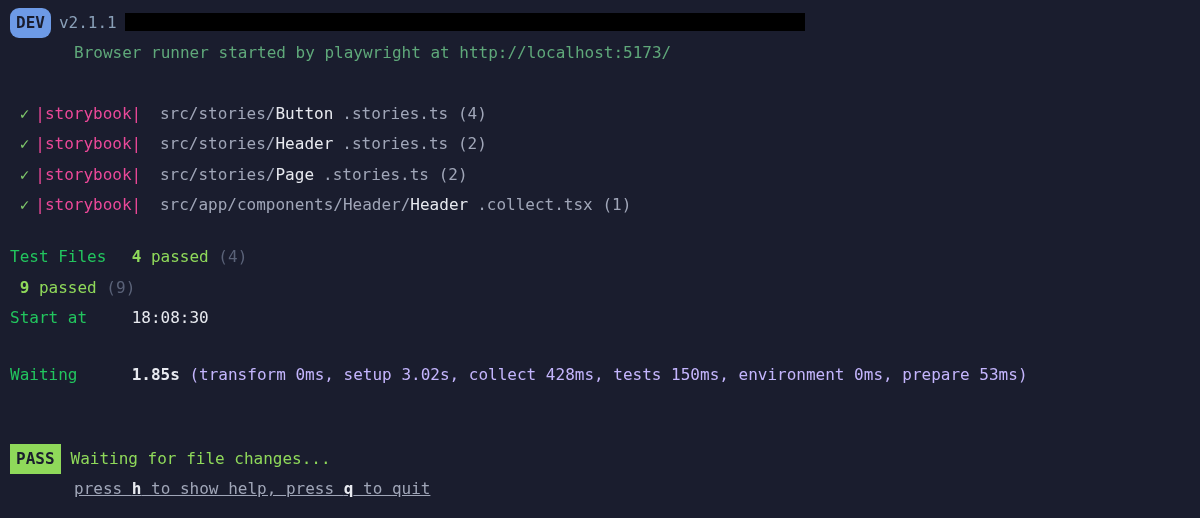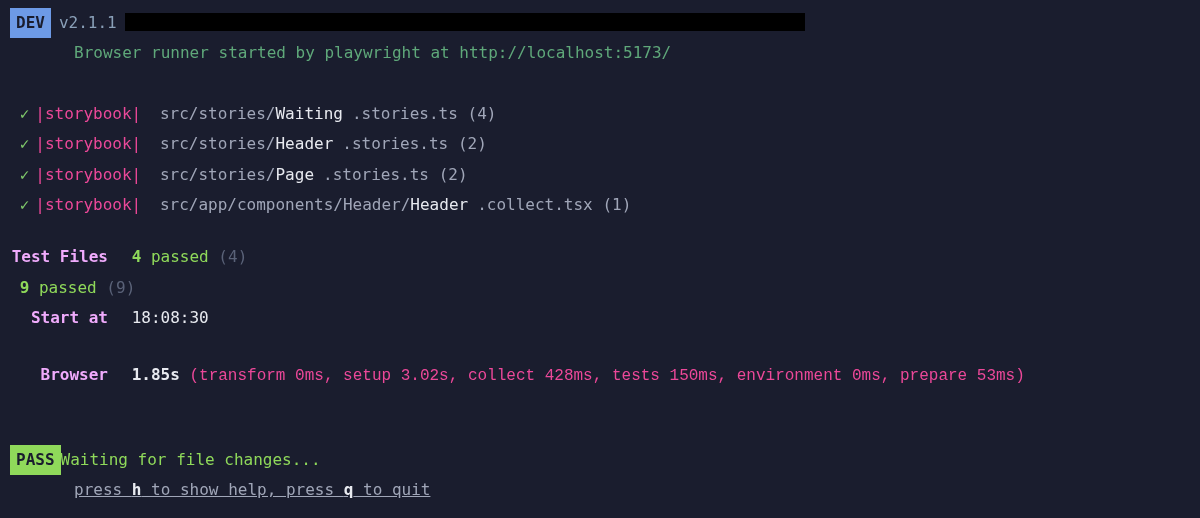--- a/index.html
+++ b/index.html
@@ -22,26 +22,28 @@
       display: flex;
       align-items: baseline;
       white-space: pre;
     }
     .badge-dev {
       background: #6d9ae6;
       color: #1a1d2e;
       padding: 0 6px;
       font-weight: bold;
       margin-right: 8px;
+      border-radius: 9px;
     }
     .badge-pass {
       background: #8fd95a;
       color: #1a1d2e;
       padding: 0 6px;
       font-weight: bold;
+      margin-right: 10px;
     }
     .version {
       color: #8aa0b8;
     }
     .redacted {
       display: inline-block;
       background: #000;
       height: 18px;
       width: 680px;
       vertical-align: middle;
@@ -64,26 +66,24 @@
       color: #a0a6b8;
       margin-left: 9px;
     }
     .highlight {
       color: #e8eaf0;
     }
     .count {
       color: #a0a6b8;
     }
     .summary-label {
-      color: #f0abfc;
+      color: #22c55e;
       display: inline-block;
       width: 112px;
-      text-align: right;
       padding-right: 14px;
-      font-weight: bold;
     }
     .passed-num {
       color: #8fd95a;
       font-weight: bold;
     }
     .passed-word {
       color: #8fd95a;
       font-weight: normal;
     }
     .dim-count {
@@ -91,22 +91,21 @@
     }
     .val-white {
       color: #e8eaf0;
     }
     .val-bold {
       color: #e8eaf0;
       font-weight: bold;
       margin-top: 26px;
     }
     .breakdown {
-      color: #ec4899;
-      font-family: Liberation Mono, monospace;
+      color: #c4b5fd;
     }
     .waiting {
       color: #8fd95a;
     }
     .hint {
       color: #a0a6b8;
       padding-left: 64px;
       text-decoration: underline;
     }
     .key {
@@ -134,21 +133,21 @@
 <div class="row">
   <span class="runner-msg">Browser runner started by playwright at http://localhost:5173/</span>
 </div>
 
 <div class="spacer"></div>
 
 <div class="row">
   <span> </span><span class="check">✓</span>
   <span class="tag-sb">|storybook|</span>
   <span> </span>
-  <span class="path">src/stories/</span><span class="highlight">Waiting</span><span class="path">.stories.ts</span>
+  <span class="path">src/stories/</span><span class="highlight">Button</span><span class="path">.stories.ts</span>
   <span> </span>
   <span class="count">(4)</span>
 </div>
 <div class="row">
   <span> </span><span class="check">✓</span>
   <span class="tag-sb">|storybook|</span>
   <span> </span>
   <span class="path">src/stories/</span><span class="highlight">Header</span><span class="path">.stories.ts</span>
   <span> </span>
   <span class="count">(2)</span>
@@ -188,21 +187,21 @@
   <span class="passed-word">passed</span>
   <span> </span>
   <span class="dim-count">(9)</span>
 </div>
 <div class="row">
   <span class="summary-label">Start at</span>
   <span> </span>
   <span class="val-white">18:08:30</span>
 </div>
 <div class="row">
-  <span class="summary-label">Browser</span>
+  <span class="summary-label">Waiting</span>
   <span> </span>
   <span class="val-bold">1.85s</span>
   <span> </span>
   <span class="breakdown">(transform 0ms, setup 3.02s, collect 428ms, tests 150ms, environment 0ms, prepare 53ms)</span>
 </div>
 
 <div class="spacer-lg"></div>
 
 <div class="row">
   <span class="badge-pass">PASS</span>

